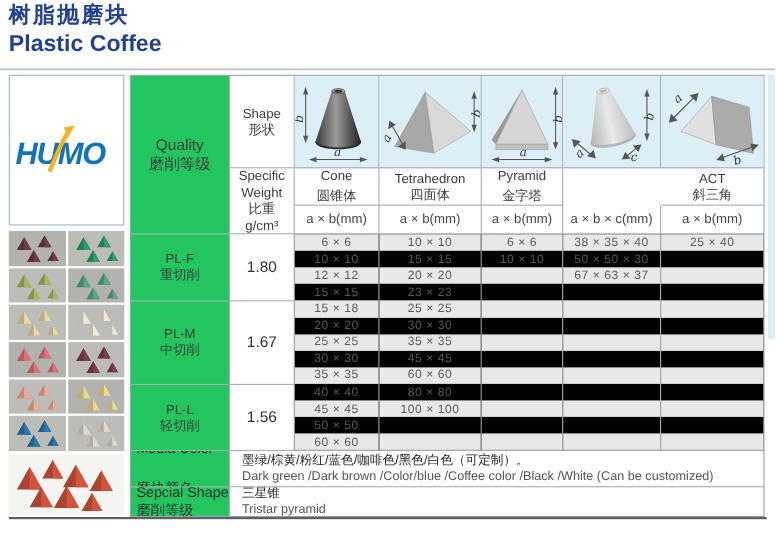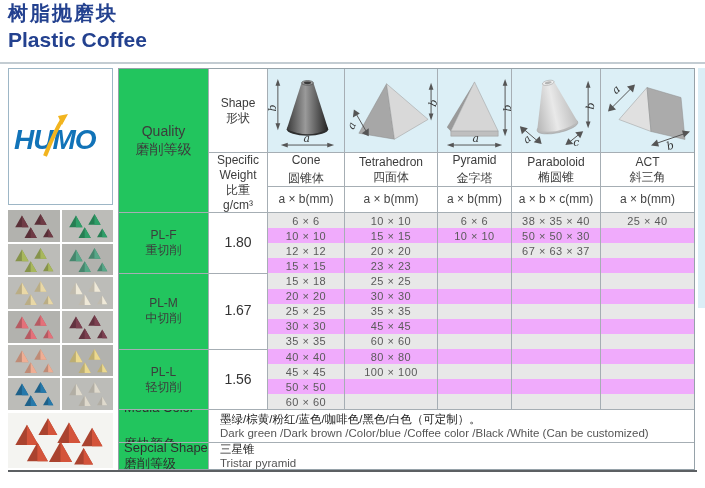--- a/index.html
+++ b/index.html
@@ -37,21 +37,21 @@
   .c-illu6{grid-area:1/6/2/7;} .c-illu7{grid-area:1/7/2/8;}
   .c-wt{grid-area:2/2/4/3;font-size:12px;}
   .c-n3{grid-area:2/3/3/4;justify-content:space-between;} .c-n4{grid-area:2/4/3/5;} .c-n5{grid-area:2/5/3/6;justify-content:space-between;}
   .c-n6{grid-area:2/6/3/7;} .c-n7{grid-area:2/7/3/8;}
   .c-d3{grid-area:3/3/4/4;} .c-d4{grid-area:3/4/4/5;} .c-d5{grid-area:3/5/4/6;}
   .c-d6{grid-area:3/6/4/7;} .c-d7{grid-area:3/7/4/8;}
   .c-g0{grid-area:4/1/8/2;} .c-g1{grid-area:8/1/13/2;} .c-g2{grid-area:13/1/17/2;}
   .c-w0{grid-area:4/2/8/3;} .c-w1{grid-area:8/2/13/3;} .c-w2{grid-area:13/2/17/3;}
   .c-g0,.c-g1,.c-g2{font-size:12px;}
   .c-w0,.c-w1,.c-w2{font-size:14px;color:#333;}
-  .size-col{display:flex;flex-direction:column;background:#f0abfc;}
+  .size-col{display:flex;flex-direction:column;background:#000000;}
   .c-s3{grid-area:4/3/17/4;} .c-s4{grid-area:4/4/17/5;} .c-s5{grid-area:4/5/17/6;}
   .c-s6{grid-area:4/6/17/7;} .c-s7{grid-area:4/7/17/8;}
   .size-cell{height:calc(100%/13);display:flex;align-items:center;justify-content:center;
              font-size:11px;color:#5a5a5a;letter-spacing:.5px;}
   .size-cell:nth-child(odd){background:#e8e8e8;}
   .c-ml{grid-area:17/1/18/2;gap:20px;} .c-mv{grid-area:17/2/18/8;}
   .c-sl{grid-area:18/1/19/2;} .c-sv{grid-area:18/2/19/8;}
   .lbl{align-items:flex-start;padding-left:5px;box-sizing:border-box;font-size:13px;color:#2e2e2e;}
   .val{align-items:flex-start;padding-left:11px;box-sizing:border-box;}
   .val .zh{font-size:11.5px;color:#222;}
@@ -371,24 +371,20 @@
         <span>圆锥体</span>
       </div>
     <div class="cell b-r b-b c-n4">
       <span>Tetrahedron</span>
         <span>四面体</span>
       </div>
     <div class="cell b-r b-b c-n5">
       <span>Pyramid</span>
         <span>金字塔</span>
       </div>
-    <div class="cell b-r b-b c-n6">
-      <span>Paraboloid</span>
-        <span>椭圆锥</span>
-      </div>
     <div class="cell b-b c-n7">
       <span>ACT</span>
         <span>斜三角</span>
       </div>
 
     <div class="cell b-r b-b c-d3 dim-txt">a × b(mm)</div>
     <div class="cell b-r b-b c-d4 dim-txt">a × b(mm)</div>
     <div class="cell b-r b-b c-d5 dim-txt">a × b(mm)</div>
     <div class="cell b-r b-b c-d6 dim-txt">a × b × c(mm)</div>
     <div class="cell b-b c-d7 dim-txt">a × b(mm)</div>

